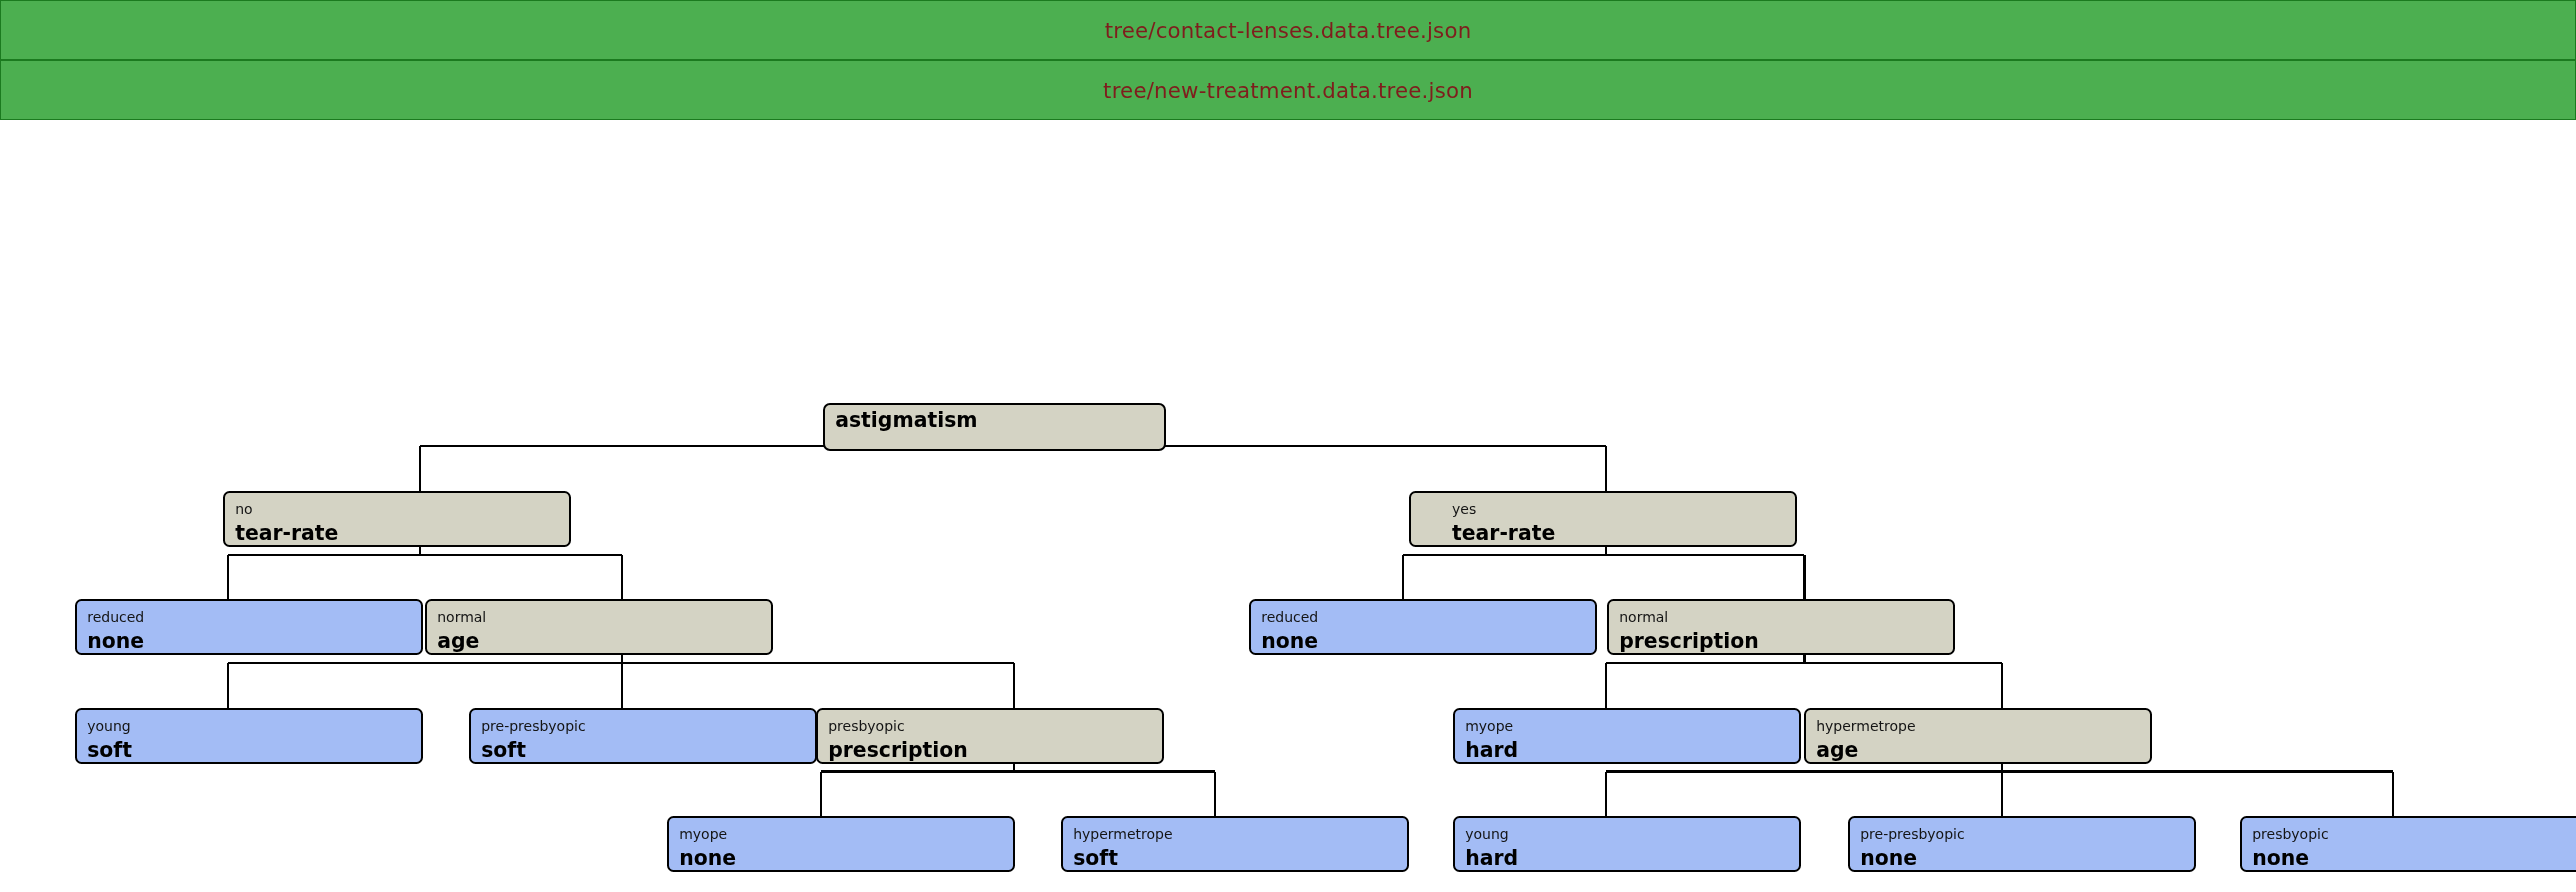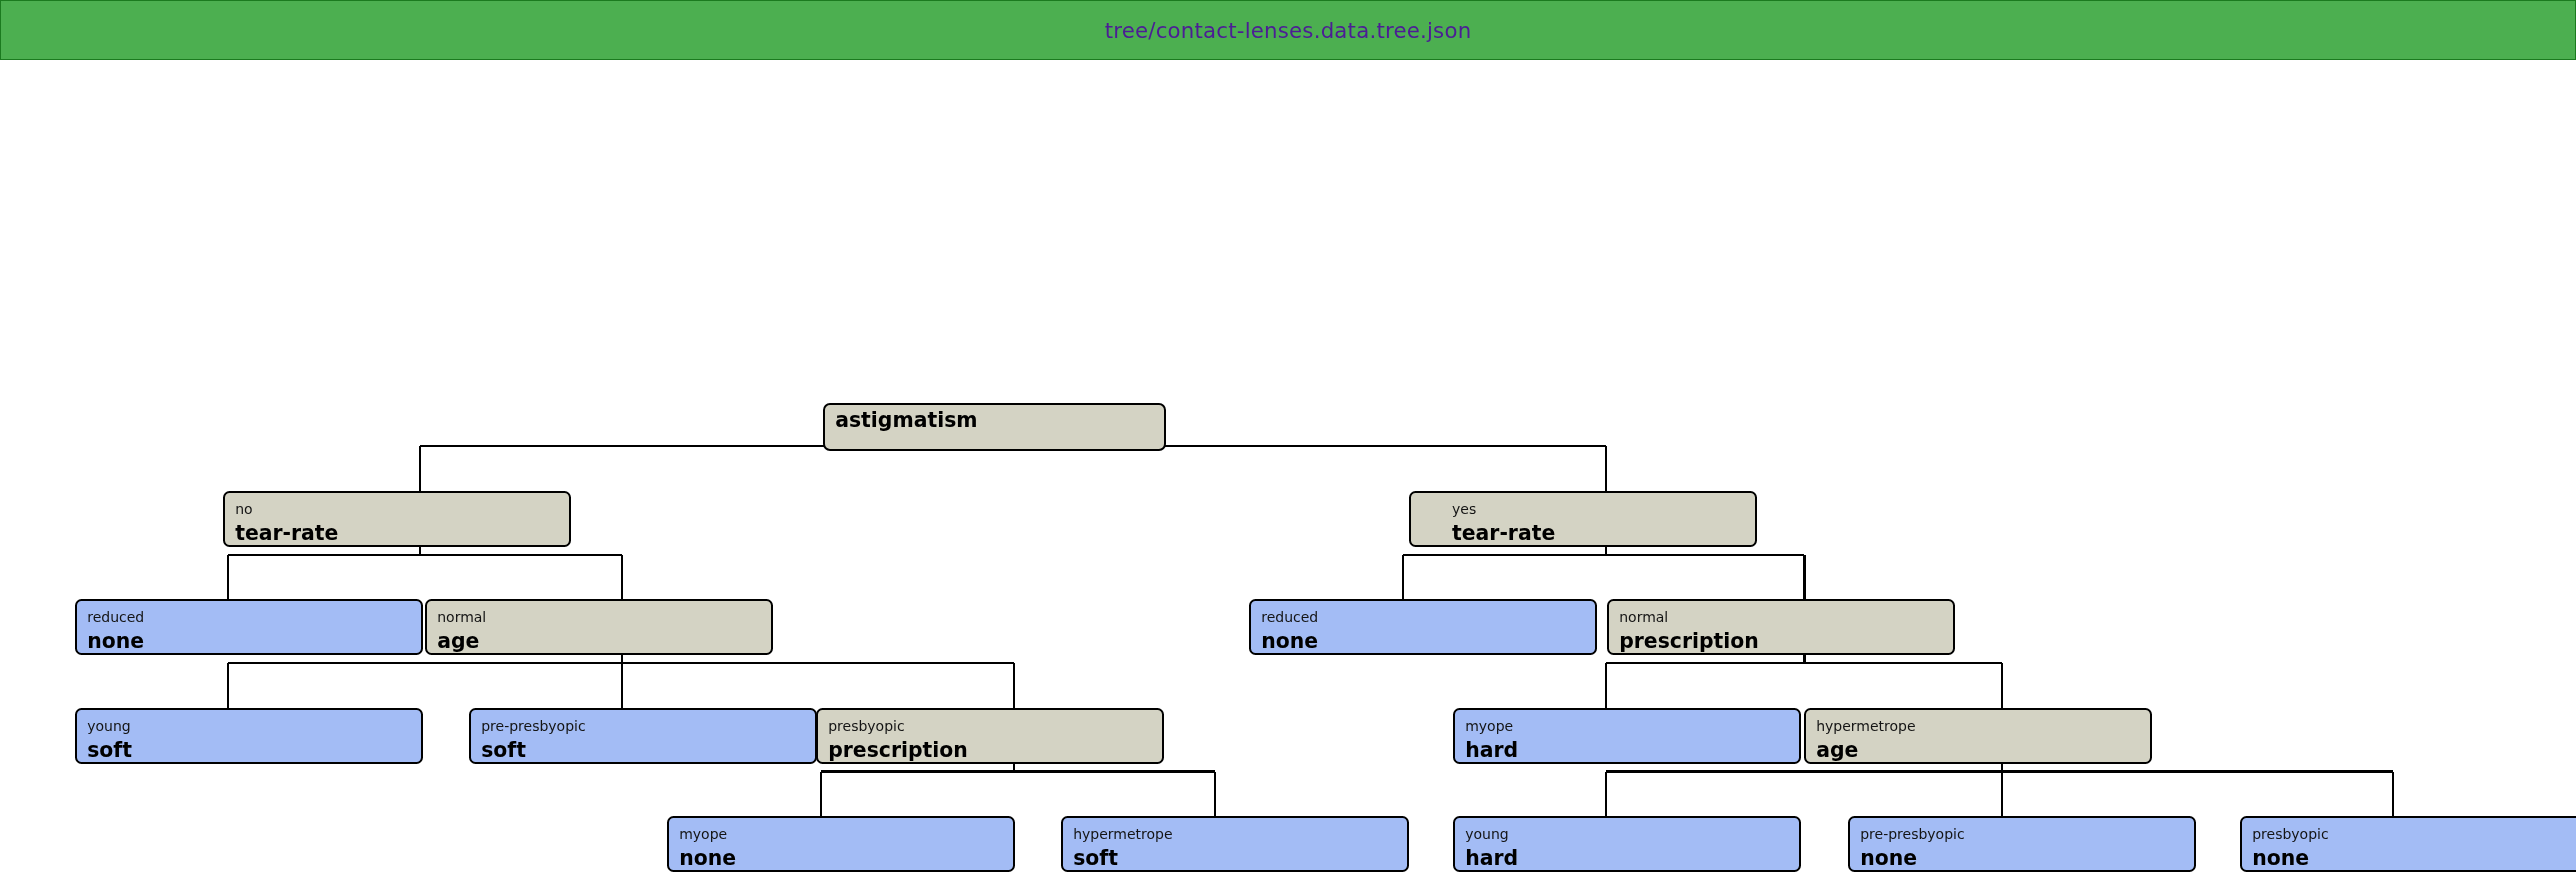--- a/index.html
+++ b/index.html
@@ -23,21 +23,21 @@
     width: 2576px;
   }
   .banner-row {
     box-sizing: border-box;
     width: 100%;
     height: 60px;
     background: #4caf50;
     border: 1.9px solid #1b7a1f;
     border-top-width: 0.9px;
     border-bottom-width: 1.9px;
-    color: #4c1d95;
+    color: #7f1d1d;
     display: flex;
     align-items: center;
     justify-content: center;
     font-size: 21.3px;
     letter-spacing: 0.2px;
     cursor: pointer;
     user-select: none;
   }
 
   
@@ -90,20 +90,23 @@
     padding-top: 2.8px;
     padding-bottom: 2.8px;
   }
 </style>
 </head>
 <body>
 
 <div id="banner-list">
   <div class="banner-row">
     <span>tree/contact-lenses.data.tree.json</span>
+  </div>
+  <div class="banner-row">
+    <span>tree/new-treatment.data.tree.json</span>
   </div>
 </div>
 
 <div id="tree-canvas">
     <svg width="2576" height="893" viewBox="0 0 2778 963">
       <line x1="1101" y1="469" x2="1101" y2="481" stroke="#000000" stroke-width="2.2" shape-rendering="crispEdges"></line>
       <line x1="453" y1="481" x2="1732" y2="481" stroke="#000000" stroke-width="2.2" shape-rendering="crispEdges"></line>
       <line x1="453" y1="481" x2="453" y2="529" stroke="#000000" stroke-width="2.2" shape-rendering="crispEdges"></line>
       <line x1="1732" y1="481" x2="1732" y2="529" stroke="#000000" stroke-width="2.2" shape-rendering="crispEdges"></line>
       <line x1="453" y1="589" x2="453" y2="598" stroke="#000000" stroke-width="2.2" shape-rendering="crispEdges"></line>
@@ -136,21 +139,21 @@
   </div>
 
 <div id="tree-nodes">
     <div class="tree-node kind-internal root-node" style="left: 823px; top: 403px; width: 343px; height: 48px; border-radius: 7px;">
       <span class="node-attr-label">astigmatism</span>
     </div>
     <div class="tree-node kind-internal" style="left: 223px; top: 491px; width: 348px; height: 56px;">
       <span class="node-edge-label">no</span>
       <span class="node-attr-label">tear-rate</span>
     </div>
-    <div class="tree-node kind-internal" style="left: 1409px; top: 491px; width: 348px; height: 56px; padding-left: 41px;">
+    <div class="tree-node kind-internal" style="left: 1409px; top: 491px; width: 388px; height: 56px; padding-left: 41px;">
       <span class="node-edge-label">yes</span>
       <span class="node-attr-label">tear-rate</span>
     </div>
     <div class="tree-node kind-leaf" style="left: 31px; top: 599px; width: 348px; height: 56px;">
       <span class="node-edge-label">reduced</span>
       <span class="node-attr-label">none</span>
     </div>
     <div class="tree-node kind-internal" style="left: 425px; top: 599px; width: 348px; height: 56px;">
       <span class="node-edge-label">normal</span>
       <span class="node-attr-label">age</span>

